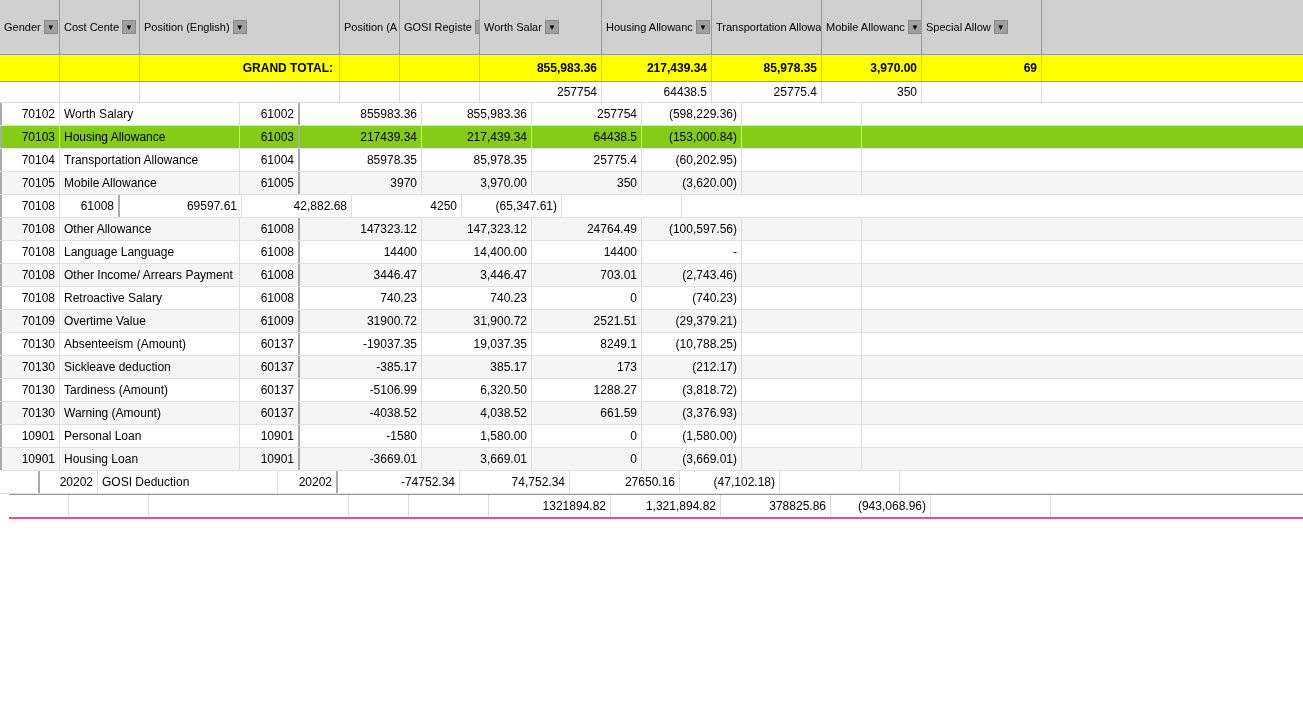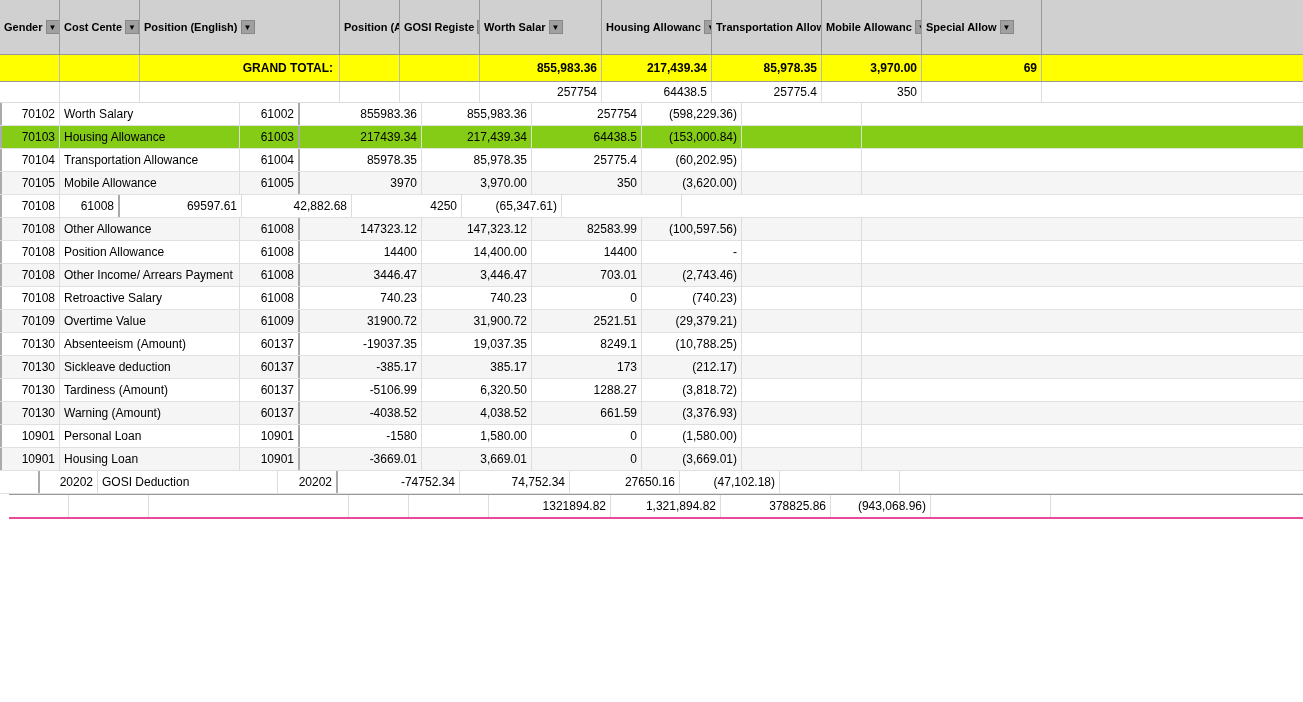--- a/index.html
+++ b/index.html
@@ -15,21 +15,21 @@
       background: #d0d0d0;
       border-bottom: 1px solid #999;
       min-width: 1303px;
     }
 
     .header-cell {
       display: flex;
       align-items: center;
       padding: 20px 4px;
       border-right: 1px solid #999;
-      font-weight: bold;
+      font-weight: normal;
       font-size: 11px;
       white-space: nowrap;
       overflow: hidden;
       position: relative;
       min-height: 24px;
     }
 
     .header-cell .dropdown-arrow {
       display: inline-block;
       width: 14px;
@@ -261,27 +261,27 @@
         <div class="cell col-transport">4250</div>
         <div class="cell col-mobile">(65,347.61)</div>
         <div class="cell col-special"></div>
       </div>
       <div class="data-row" style="background: rgb(245, 245, 245);">
         <div class="cell col-gender left" style="text-align: right; border-left: 2px solid rgb(170, 170, 170);">70108</div>
         <div class="cell col-costctr left" style="text-align: left; width: 180px;">Other Allowance</div>
         <div class="cell" style="width: 60px; text-align: right; border-right: 2px solid rgb(170, 170, 170);">61008</div>
         <div class="cell col-worth">147323.12</div>
         <div class="cell col-housing">147,323.12</div>
-        <div class="cell col-transport">82583.99</div>
+        <div class="cell col-transport">24764.49</div>
         <div class="cell col-mobile">(100,597.56)</div>
         <div class="cell col-special"></div>
       </div>
       <div class="data-row" style="background: rgb(255, 255, 255);">
         <div class="cell col-gender left" style="text-align: right; border-left: 2px solid rgb(170, 170, 170);">70108</div>
-        <div class="cell col-costctr left" style="text-align: left; width: 180px;">Position Allowance</div>
+        <div class="cell col-costctr left" style="text-align: left; width: 180px;">Language Language</div>
         <div class="cell" style="width: 60px; text-align: right; border-right: 2px solid rgb(170, 170, 170);">61008</div>
         <div class="cell col-worth">14400</div>
         <div class="cell col-housing">14,400.00</div>
         <div class="cell col-transport">14400</div>
         <div class="cell col-mobile">-</div>
         <div class="cell col-special"></div>
       </div>
       <div class="data-row" style="background: rgb(245, 245, 245);">
         <div class="cell col-gender left" style="text-align: right; border-left: 2px solid rgb(170, 170, 170);">70108</div>
         <div class="cell col-costctr left" style="text-align: left; width: 180px;">Other Income/ Arrears Payment</div>

